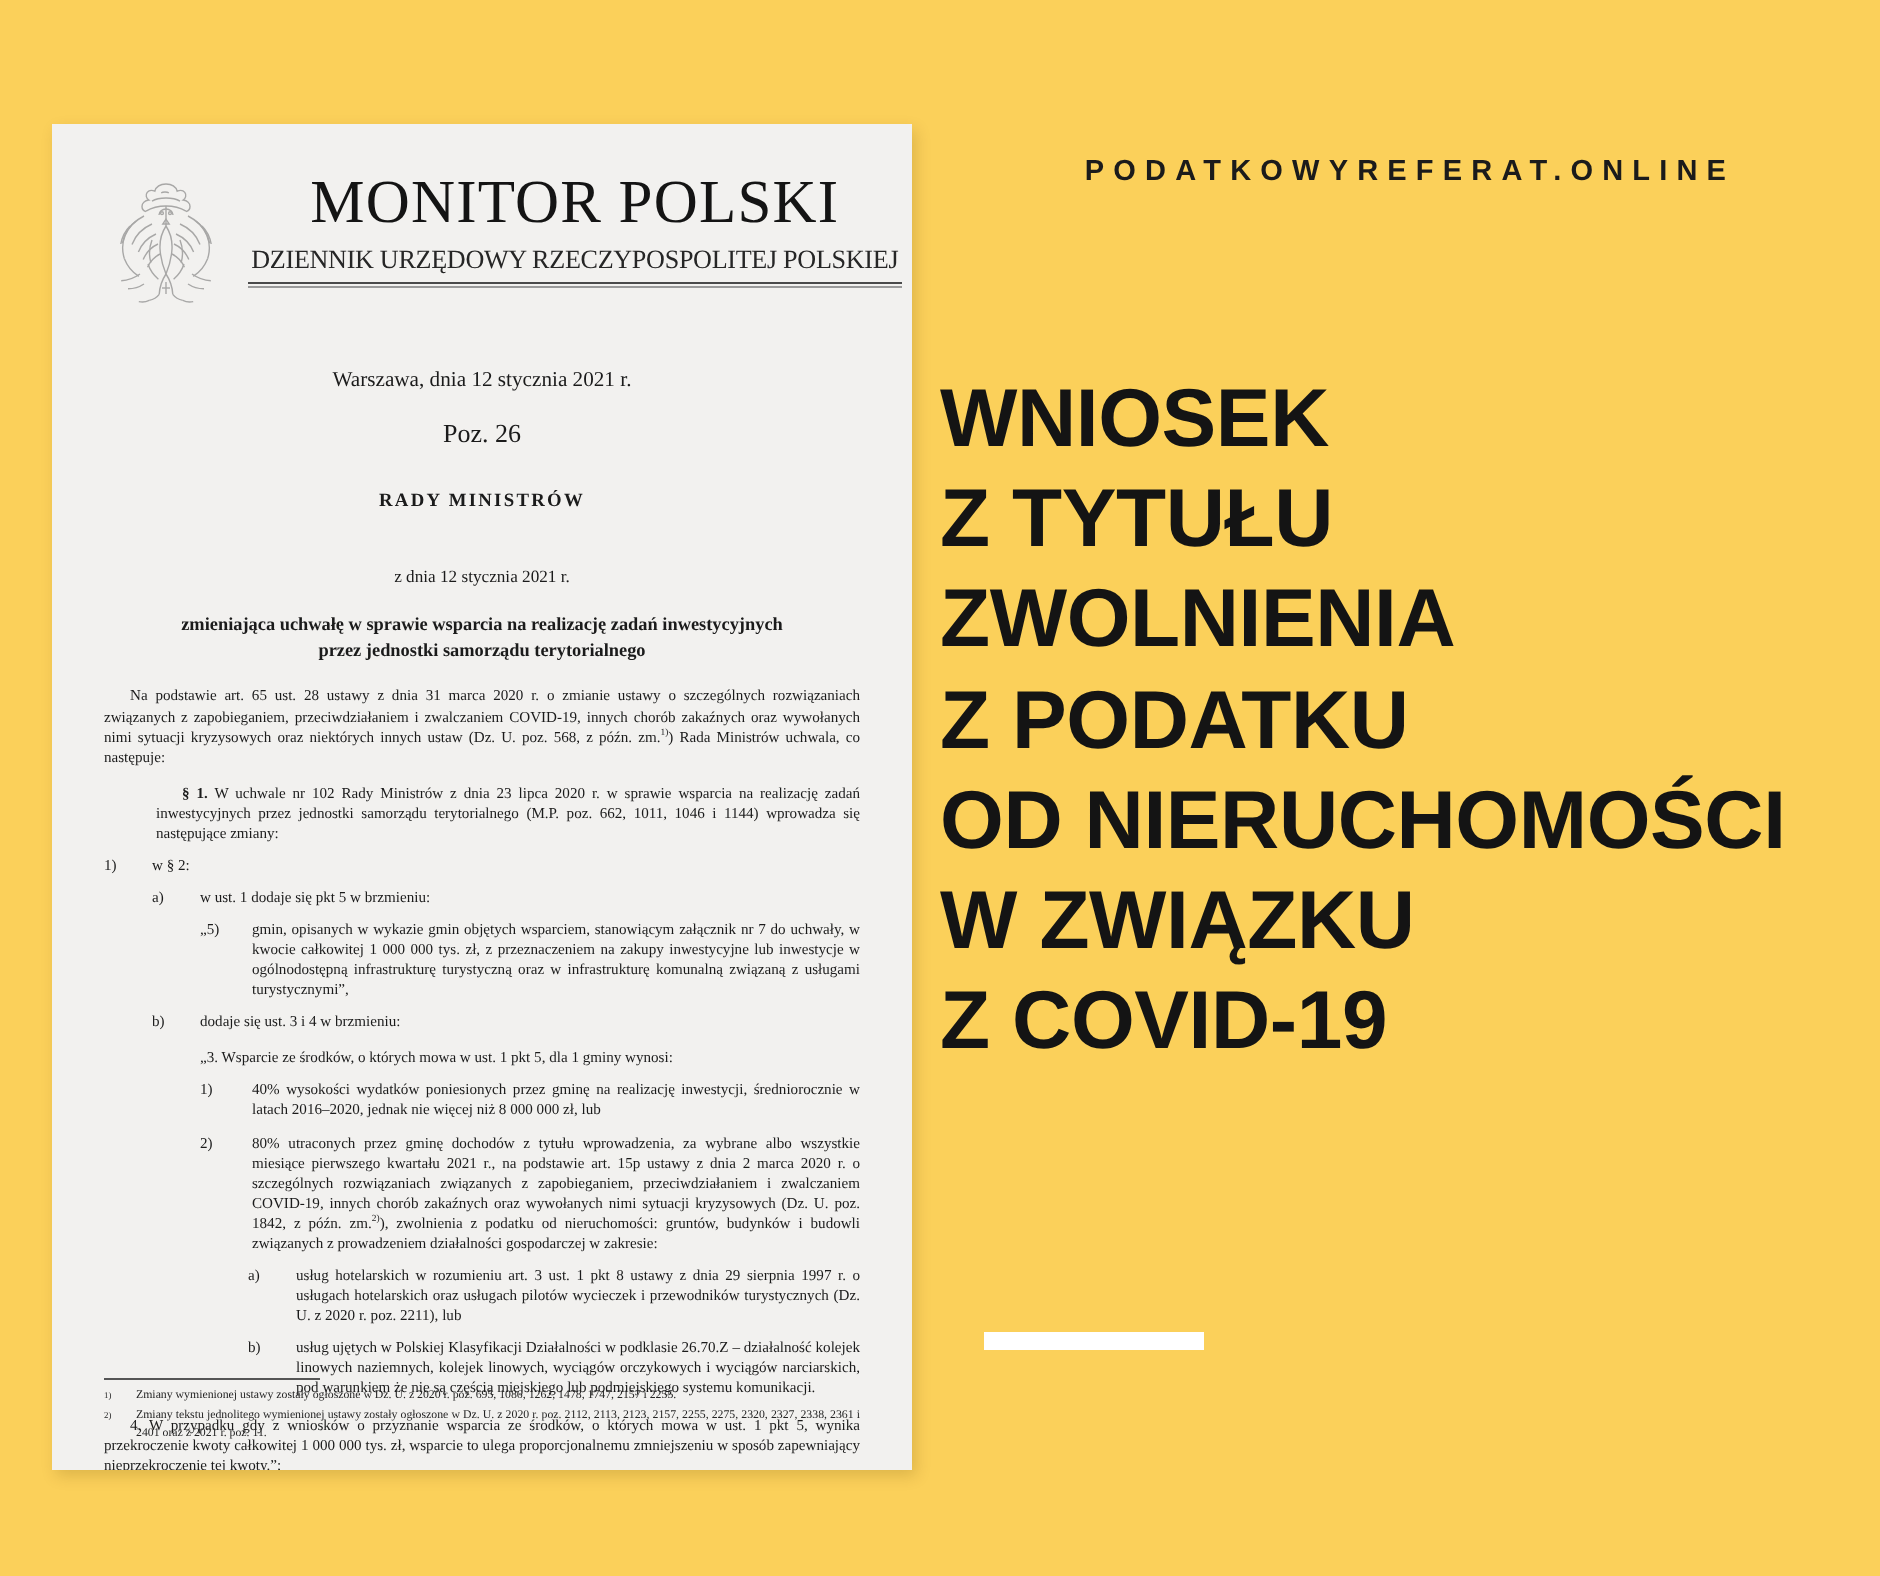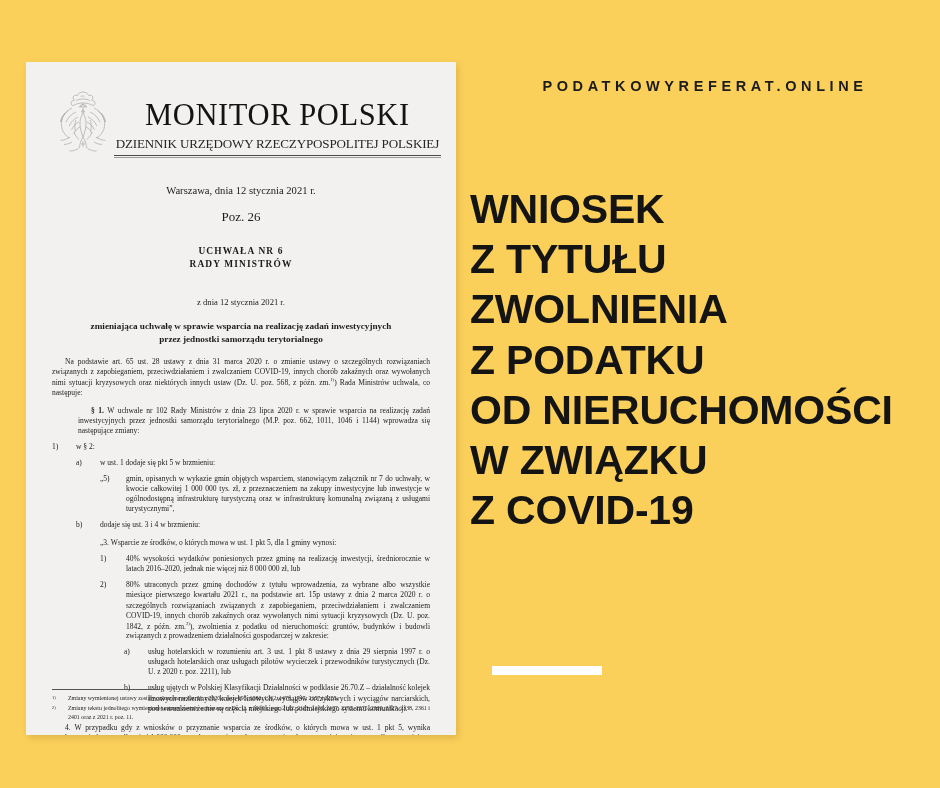--- a/index.html
+++ b/index.html
@@ -15,21 +15,21 @@
   
   .doc-card{
     position:absolute;left:26px;top:62px;width:430px;height:673px;
     background:#F2F1EF;
     box-shadow:2px 3px 7px rgba(90,60,0,.18);
     overflow:hidden;
     color:#1d1d1d;
   }
   .doc-inner{padding:22px 26px 10px 26px;height:641px;position:relative;}
 
-  .masthead{display:flex;align-items:flex-end;gap:0;}
+  .masthead{display:flex;align-items:flex-start;gap:10px;}
   .emblem{width:62px;height:72px;flex:0 0 62px;opacity:.62;margin-top:2px;}
   .emblem svg{width:100%;height:100%;display:block;}
   .mast-text{flex:1 1 auto;padding-top:2px;}
   .mast-title{
     font-family:"Liberation Serif", serif;
     font-size:30.5px;letter-spacing:.6px;color:#141414;
     text-align:center;line-height:1;white-space:nowrap;
   }
   .mast-sub{
     font-family:"Liberation Serif", serif;
@@ -157,21 +157,20 @@
           <div class="mast-sub">DZIENNIK URZĘDOWY RZECZYPOSPOLITEJ POLSKIEJ</div>
           <hr class="mast-rule">
           <hr class="mast-rule2">
         </div>
       </div>
 
       <div class="centered place-date">Warszawa, dnia 12 stycznia 2021 r.</div>
       <div class="centered poz">Poz. 26</div>
 
       <div class="centered act-no">
-        <div>UCHWAŁA NR 6</div>
         <div>RADY MINISTRÓW</div>
       </div>
       <div class="centered act-date">z dnia 12 stycznia 2021 r.</div>
       <div class="centered act-subject">
         <div>zmieniająca uchwałę w sprawie wsparcia na realizację zadań inwestycyjnych</div>
         <div>przez jednostki samorządu terytorialnego</div>
       </div>
 
       <div class="body-text p-intro"><span>Na podstawie art. 65 ust. 28 ustawy z dnia 31 marca 2020 r. o zmianie ustawy o szczególnych rozwiązaniach związanych z zapobieganiem, przeciwdziałaniem i zwalczaniem COVID-19, innych chorób zakaźnych oraz wywołanych nimi sytuacji kryzysowych oraz niektórych innych ustaw (Dz. U. poz. 568, z późn. zm.</span><sup>1)</sup><span>) Rada Ministrów uchwala, co następuje:</span></div>
 

